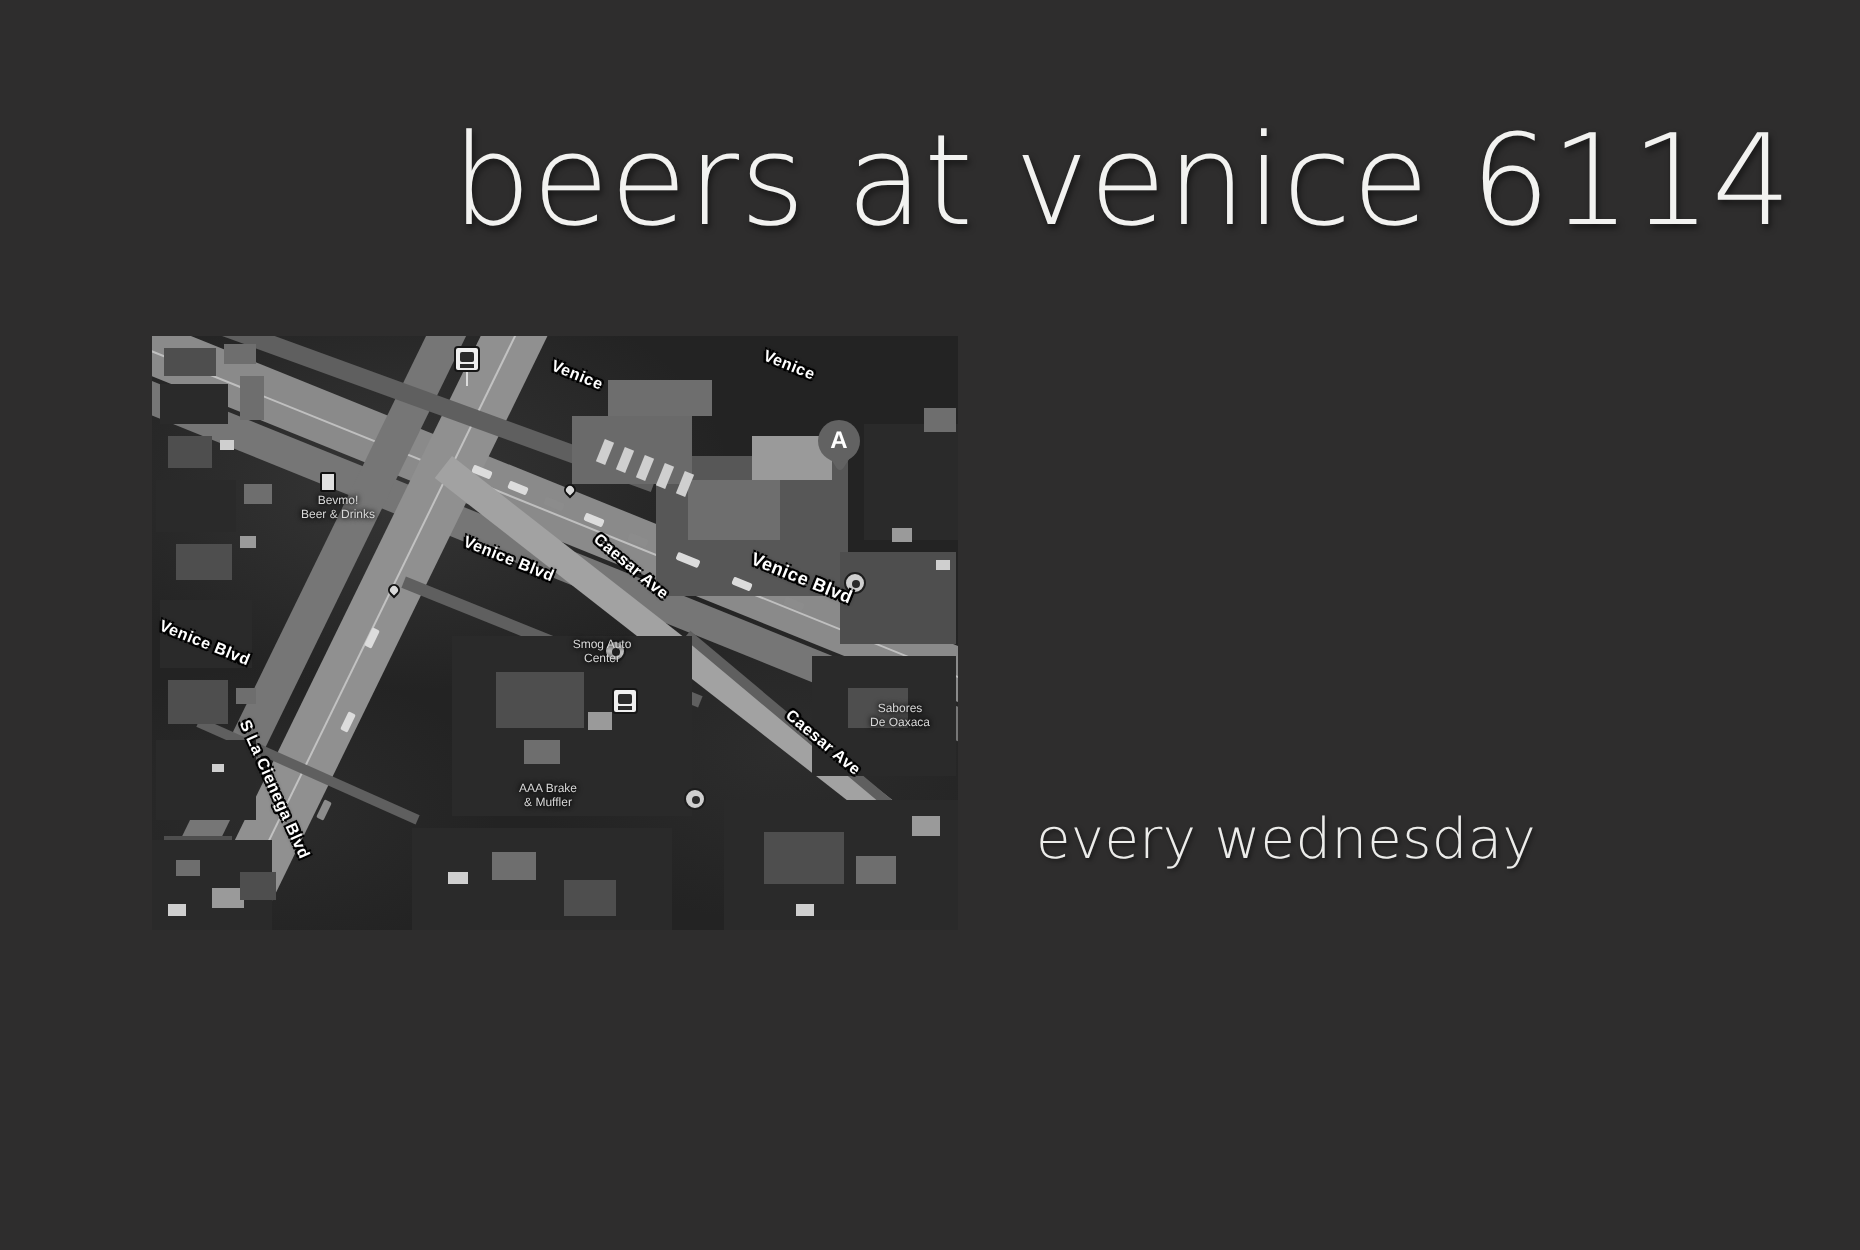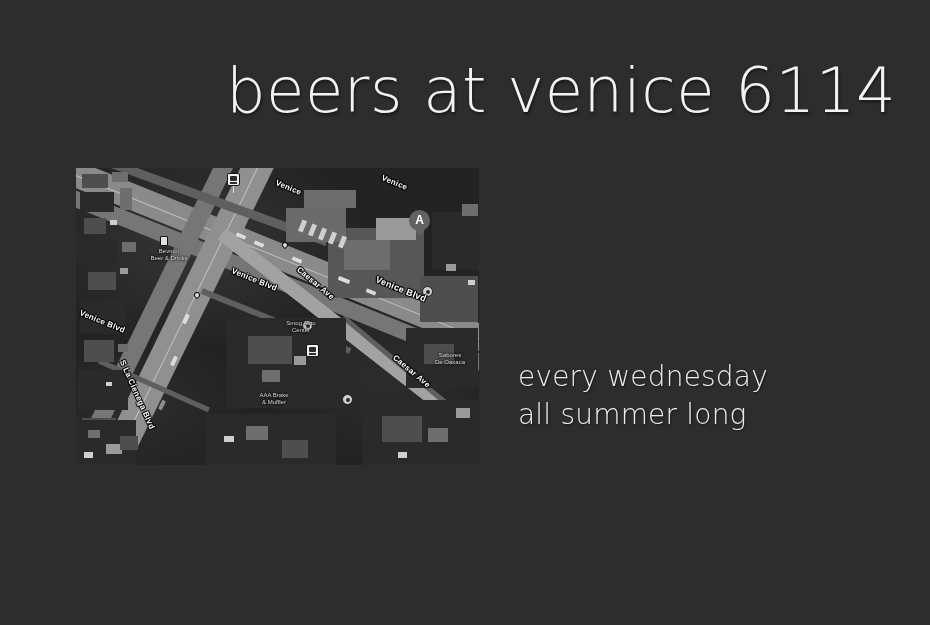--- a/index.html
+++ b/index.html
@@ -47,21 +47,21 @@
     top: 358px;
     font-family: "DejaVu Sans", sans-serif;
     font-weight: 300;
     font-size: 28px;
     line-height: 38px;
     letter-spacing: 0.2px;
     color: #ececea;
     white-space: nowrap;
     text-shadow: 1px 1px 2px rgba(0,0,0,0.5);
   }
-  .tagline .line { display: block; }
+  .tagline .line { display: block; margin-top: 43px; }
 
   
   .map {
     position: absolute;
     left: 76px;
     top: 168px;
     width: 403px;
     height: 297px;
     overflow: hidden;
     background: #1a1a1a;
@@ -388,16 +388,15 @@
         <div class="marker-tail"></div>
         <div class="marker-head"></div>
         <div class="marker-letter">A</div>
       </div>
 
     </div>
   </div>
 
   <div class="tagline">
     <span class="line">every wednesday</span>
-    <span class="line">all summer long</span>
   </div>
 
 </div>
 
 </body></html>

